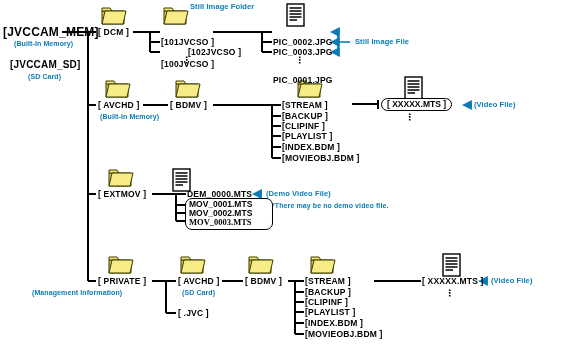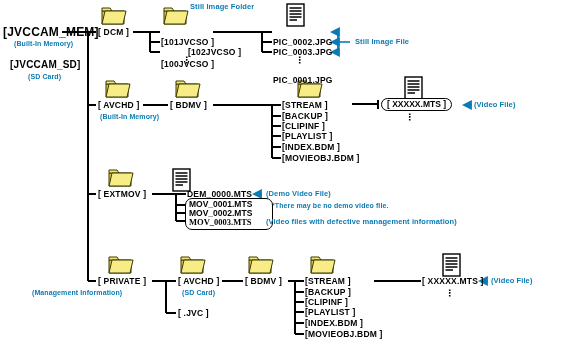--- a/index.html
+++ b/index.html
@@ -252,21 +252,20 @@
   <div class="ann big" style="left:474px;top:100px;">(Video File)</div>
 
   <div class="node" style="left:187px;top:189px;">DEM_0000.MTS</div>
   <div class="ann big" style="left:266px;top:189px;">(Demo Video File)</div>
   <div class="ann" style="left:272px;top:201px;">*There may be no demo video file.</div>
 
   <div class="group-box" style="left:185px;top:198px;width:86px;height:30px;"></div>
   <div class="grp-item" style="left:189px;top:199px;">MOV_0001.MTS</div>
   <div class="grp-item" style="left:189px;top:208px;">MOV_0002.MTS</div>
   <div class="grp-item" style="left:189px;top:217px;font-family:Liberation Serif, serif;">MOV_0003.MTS</div>
-  <div class="ann big" style="left:266px;top:217px;">(Video files with defective management information)</div>
 
   <div class="node" style="left:305px;top:276px;">[STREAM ]</div>
   <div class="node" style="left:305px;top:287px;">[BACKUP ]</div>
   <div class="node" style="left:305px;top:297px;">[CLIPINF ]</div>
   <div class="node" style="left:305px;top:307px;">[PLAYLIST ]</div>
   <div class="node" style="left:305px;top:318px;">[INDEX.BDM ]</div>
   <div class="node" style="left:305px;top:329px;">[MOVIEOBJ.BDM ]</div>
 
   <div class="node" style="left:422px;top:276px;">[ XXXXX.MTS ]</div>
   <div class="node" style="left:445px;top:288px;font-size:9px;">⋮</div>

